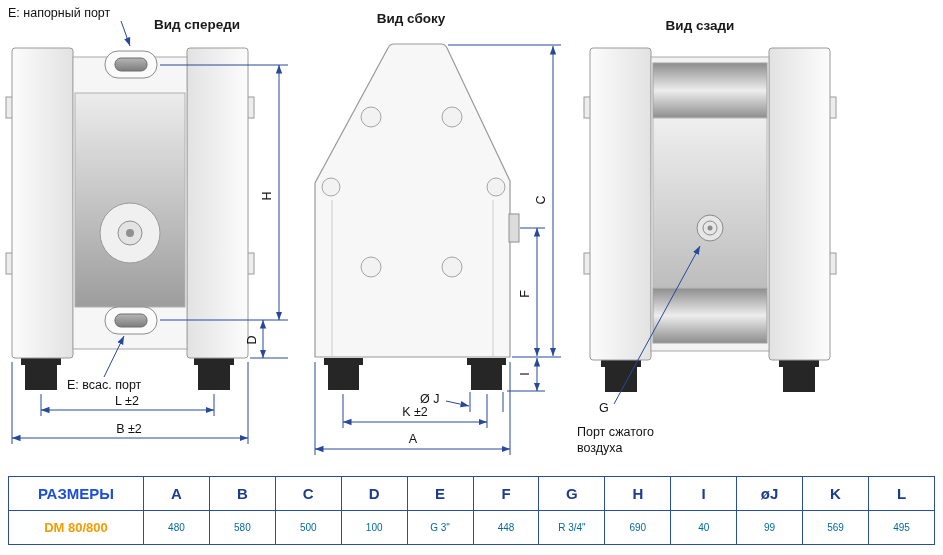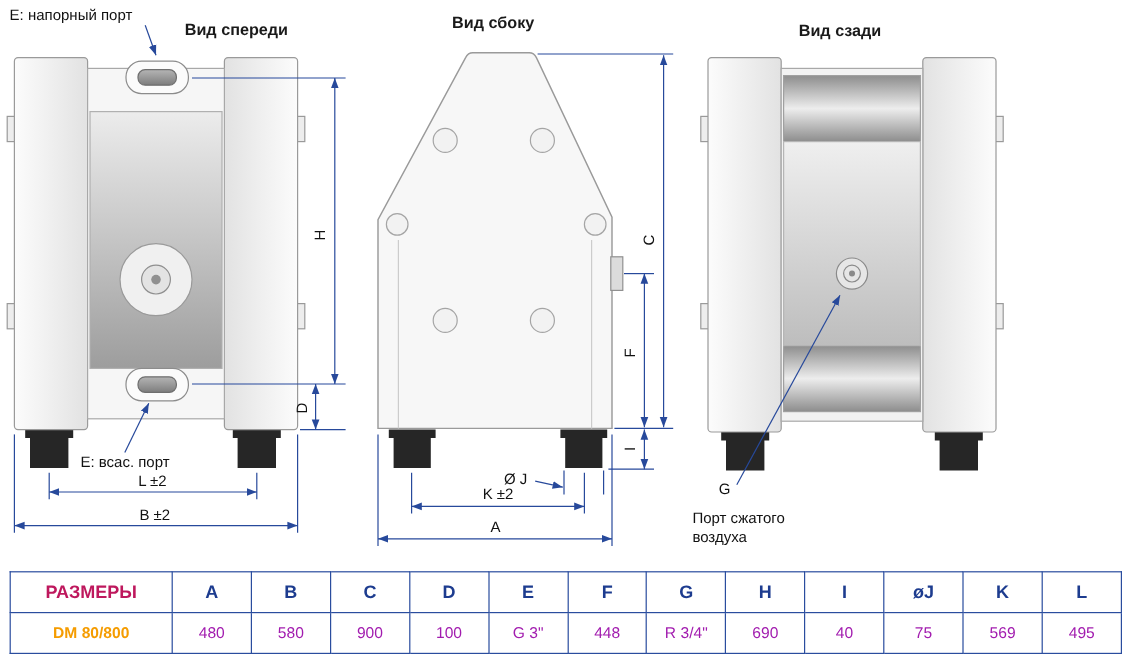--- a/index.html
+++ b/index.html
@@ -11,22 +11,22 @@
   
   .t-title { font-family:"Liberation Sans",sans-serif; font-size:13.5px; font-weight:bold; fill:#1a1a1a; }
   .t-label { font-family:"Liberation Sans",sans-serif; font-size:12.5px; fill:#111; }
   .t-dim   { font-family:"Liberation Sans",sans-serif; font-size:12.5px; fill:#111; }
   .dline   { stroke:#27499b; stroke-width:1; fill:none; }
 
   
   .dim-table { position:absolute; left:8px; top:476px; width:927px; border-collapse:collapse; table-layout:fixed; background:#fff; }
   .dim-table th, .dim-table td { border:1.6px solid #2a4d9e; text-align:center; vertical-align:middle; height:34px; overflow:hidden; }
   .dim-table th { color:#1d3c8f; font-weight:bold; font-size:15px; }
-  .dim-table td { color:#a21caf; font-size:13px; }
-  .dim-table th.razmery { color:#be185d; font-size:15px;margin-top:44px; }
+  .dim-table td { color:#0369a1; font-size:10px; }
+  .dim-table th.razmery { color:#1d4ed8; font-size:15px;margin-top:44px; }
   .dim-table td.model { color:#f59c00; font-weight:bold; font-size:13px; }
 </style>
 </head>
 <body>
 
 <div class="canvas">
 
   <svg class="drawing-area" width="943" height="472" viewBox="0 0 943 472">
     <defs>
       <linearGradient id="flangeGradL" x1="0" y1="0" x2="1" y2="0">
@@ -212,27 +212,27 @@
       <th>H</th>
       <th>I</th>
       <th>øJ</th>
       <th>K</th>
       <th>L</th>
     </tr>
     <tr>
       <td class="model">DM 80/800</td>
       <td>480</td>
       <td>580</td>
-      <td>900</td>
+      <td>500</td>
       <td>100</td>
       <td>G 3"</td>
       <td>448</td>
       <td>R 3/4"</td>
       <td>690</td>
       <td>40</td>
-      <td>75</td>
+      <td>99</td>
       <td>569</td>
       <td>495</td>
     </tr>
   </tbody>
     </table>
 
 </div>
 
 </body></html>

